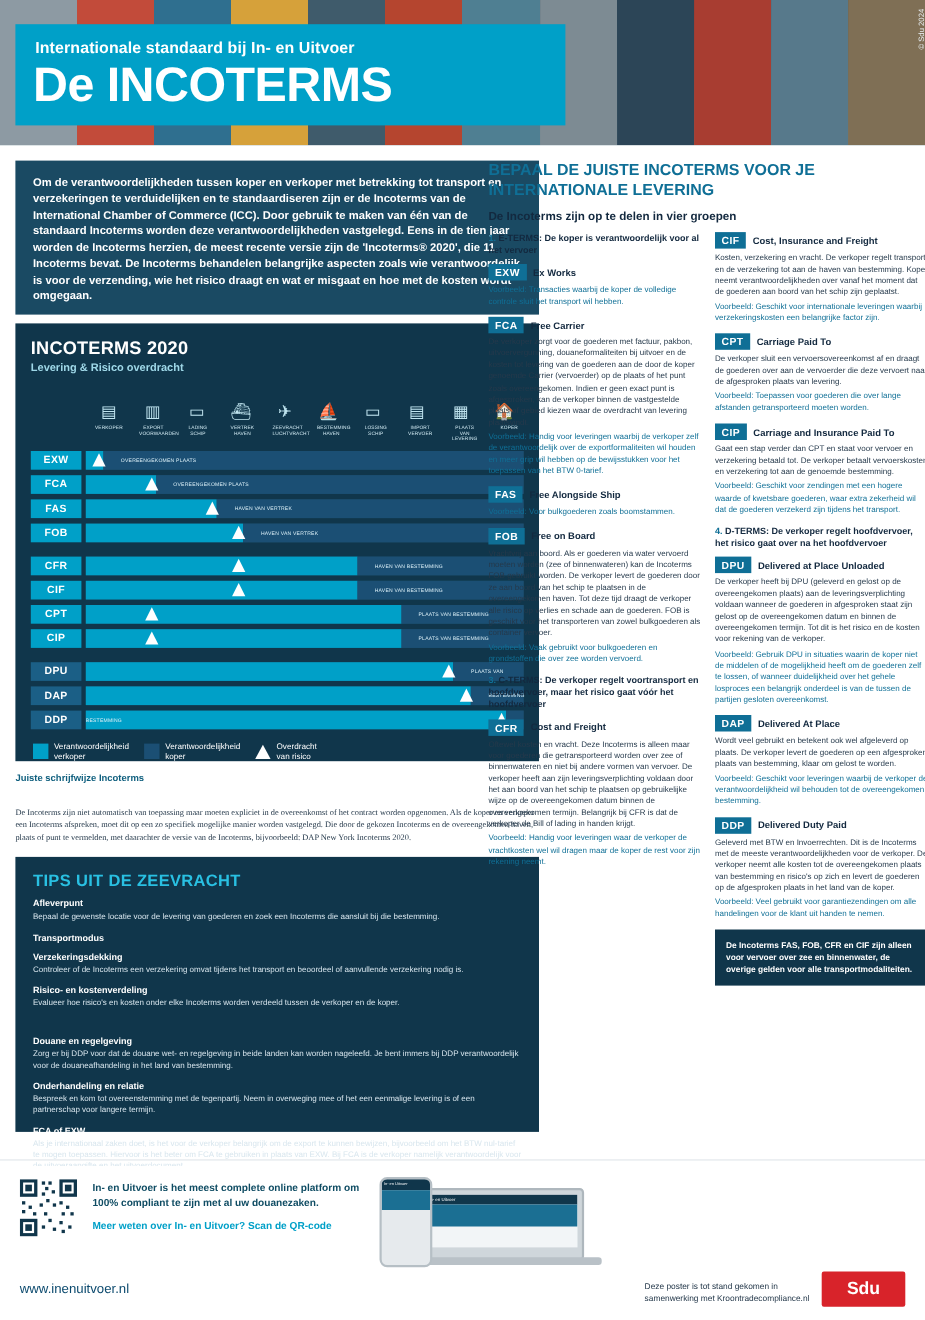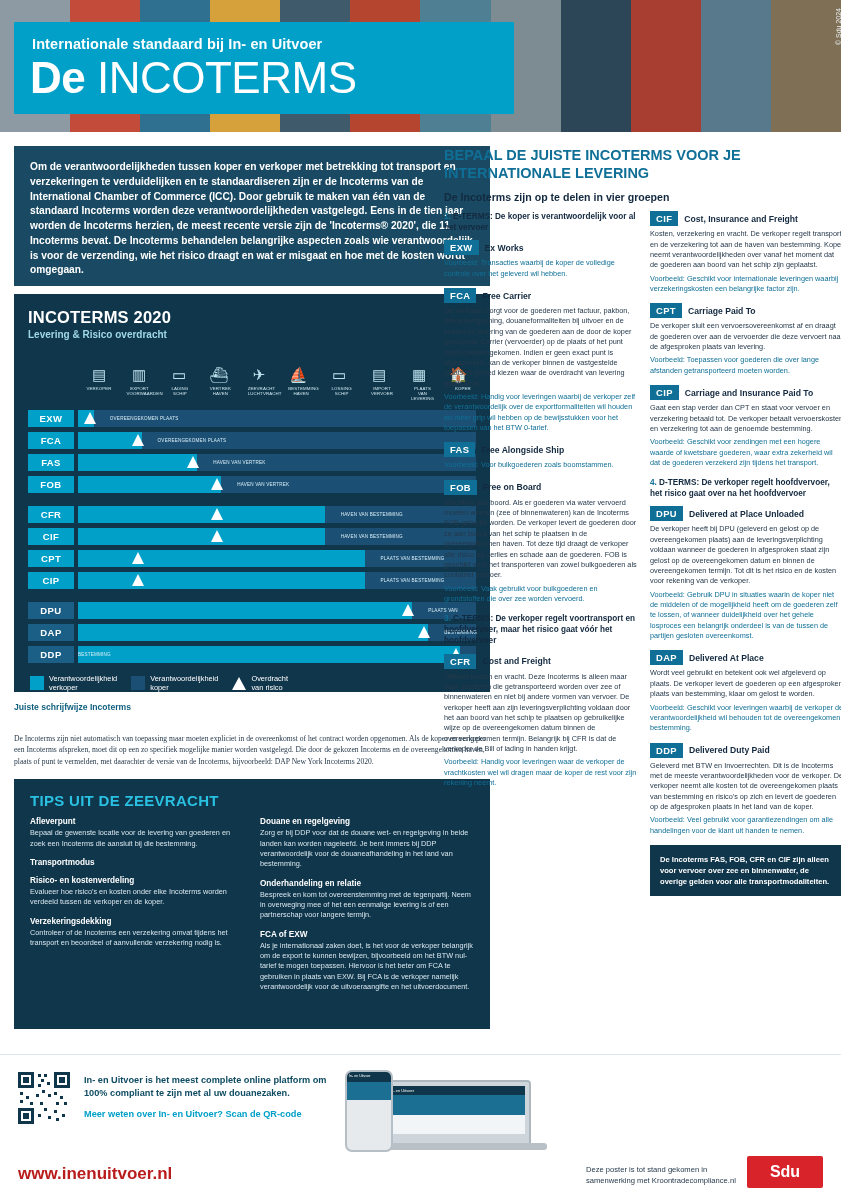--- a/index.html
+++ b/index.html
@@ -26,21 +26,21 @@
     background:#00a0c8;
   }
   .hdr-sub {
     position:absolute; left:32px; top:36px; color:#fff;
     font-size:14.5px; font-weight:bold; letter-spacing:.1px;
   }
   .hdr-title {
     position:absolute; left:30px; top:56px; color:#fff;
     font-size:44px; font-weight:bold; line-height:1; letter-spacing:-.5px;
   }
-  .hdr-title b { font-weight:normal; }
+  .hdr-title b { font-weight:bold; }
   .hdr-copy {
     position:absolute; right:6px; top:8px; color:#e8eef1; font-size:7px;
     transform:rotate(-90deg); transform-origin:right top;
   }
 
   
   .left { position:absolute; left:14px; top:146px; width:476px; }
 
   .intro {
     background:#1a4a63; color:#fff; padding:14px 16px 16px 16px;
@@ -82,21 +82,21 @@
   .tri-leg { width:0;height:0;border-left:7px solid transparent;border-right:7px solid transparent;border-bottom:13px solid #fff;}
 
   .juiste { margin-top:10px; }
   .juiste h4 { font-size:8.6px; color:#0f5f7e; font-weight:bold; }
   .juiste p { font-size:7.6px; line-height:1.5; margin-top:21px; color:#25394b;font-family:Liberation Serif, serif;}
 
   .tips {
     margin-top:12px; background:#10364b; color:#fff; padding:13px 16px 16px 16px; height:250px;
   }
   .tips h2 { color:#29c0e2; font-size:15px; font-weight:bold; letter-spacing:.3px; margin-bottom:8px;}
-  .tips-cols { display:flex; gap:16px; }
+  .tips-cols { display:flex; gap:16px;flex-direction:column; }
   .tips-col { flex:1; }
   .tip { margin-bottom:9px; }
   .tip h5 { font-size:8.2px; font-weight:bold; color:#fff; margin-bottom:2px;}
   .tip p { font-size:7.3px; line-height:1.42; color:#d8e6ee;}
 
   
   .right { position:absolute; left:444px; top:146px; width:400px; }
   .right h1 { color:#0f6f96; font-size:14.5px; line-height:1.25; font-weight:bold; }
   .right h2.sub { color:#13293f; font-size:10.6px; font-weight:bold; margin-top:9px; margin-bottom:8px;}
   .rcols { display:flex; gap:12px; }
@@ -121,21 +121,21 @@
     font-weight:bold; margin-top:6px;
   }
 
   
   .footer { position:absolute; left:0; top:1060px; width:841px; height:140px; background:#fff;}
   .qr { position:absolute; left:18px; top:12px; width:52px; height:52px; }
   .qr svg { display:block; }
   .foot-text { position:absolute; left:84px; top:14px; width:250px; }
   .foot-text p { font-size:9.2px; font-weight:bold; color:#0f4c63; line-height:1.4;}
   .foot-text p.cta { color:#00a0c8; margin-top:8px; }
-  .url { position:absolute; left:18px; top:104px; font-size:17px; font-weight:bold; color:#b91c1c;}
+  .url { position:absolute; left:18px; top:104px; font-size:12px; font-weight:normal; color:#0c4a6e;}
   .devices { position:absolute; left:345px; top:6px; width:190px; height:86px;}
   .laptop { position:absolute; left:36px; top:14px; width:150px; height:66px;
     background:#cfd6db; border:2px solid #aeb7bd; border-radius:4px; }
   .laptop .scr { position:absolute; inset:4px 4px 10px 4px; background:#f2f5f7; overflow:hidden;}
   .laptop .scr .top { height:9px; background:#10364b; color:#fff; font-size:4px; padding:2px 3px;}
   .laptop .scr .hero { height:20px; background:#1b6f93; }
   .laptop .base { position:absolute; left:-12px; bottom:-6px; width:176px; height:7px; background:#b9c1c7; border-radius:3px;}
   .phone { position:absolute; left:0px; top:4px; width:48px; height:82px; background:#e6eaed;
     border:2px solid #b6bfc5; border-radius:7px; overflow:hidden;}
   .phone .ptop { height:10px; background:#10364b; color:#fff; font-size:3.6px; padding:2px;}
@@ -347,26 +347,26 @@
       <div class="tips-cols">
         <div class="tips-col" id="tips-left">
             <div class="tip">
               <h5>Afleverpunt</h5>
               <p>Bepaal de gewenste locatie voor de levering van goederen en zoek een Incoterms die aansluit bij die bestemming.</p>
             </div>
             <div class="tip">
               <h5>Transportmodus</h5>
             </div>
             <div class="tip">
+              <h5>Verzekeringsdekking</h5>
+              <p>Controleer of de Incoterms een verzekering omvat tijdens het transport en beoordeel of aanvullende verzekering nodig is.</p>
+            </div>
+            <div class="tip">
               <h5>Risico- en kostenverdeling</h5>
               <p>Evalueer hoe risico's en kosten onder elke Incoterms worden verdeeld tussen de verkoper en de koper.</p>
-            </div>
-            <div class="tip">
-              <h5>Verzekeringsdekking</h5>
-              <p>Controleer of de Incoterms een verzekering omvat tijdens het transport en beoordeel of aanvullende verzekering nodig is.</p>
             </div>
           </div>
         <div class="tips-col" id="tips-right">
             <div class="tip">
               <h5>Douane en regelgeving</h5>
               <p>Zorg er bij DDP voor dat de douane wet- en regelgeving in beide landen kan worden nageleefd. Je bent immers bij DDP verantwoordelijk voor de douaneafhandeling in het land van bestemming.</p>
             </div>
             <div class="tip">
               <h5>Onderhandeling en relatie</h5>
               <p>Bespreek en kom tot overeenstemming met de tegenpartij. Neem in overweging mee of het een eenmalige levering is of een partnerschap voor langere termijn.</p>
@@ -386,21 +386,21 @@
     <div class="rcols">
       <div class="rcol" id="rcol1">
           <div class="grp">
             <div class="gtitle"><b>1. </b><span>E-TERMS: De koper is verantwoordelijk voor al het vervoer</span></div>
           </div>
           <div class="term">
             <div class="thead">
               <span class="tcode">EXW</span>
               <span class="tname">Ex Works</span>
             </div>
-            <p class="ex">Voorbeeld: Transacties waarbij de koper de volledige controle over het geleverd wil hebben.</p>
+            <p class="ex">Voorbeeld: Transacties waarbij de koper de volledige controle sluit het transport wil hebben.</p>
           </div>
           <div class="term">
             <div class="thead">
               <span class="tcode">FCA</span>
               <span class="tname">Free Carrier</span>
             </div>
             <p>De verkoper zorgt voor de goederen met factuur, pakbon, uitvoervergunning, douaneformaliteiten bij uitvoer en de kosten tot levering van de goederen aan de door de koper genoemde Carrier (vervoerder) op de plaats of het punt zoals overeengekomen. Indien er geen exact punt is afgesproken, kan de verkoper binnen de vastgestelde plaats of gebied kiezen waar de overdracht van levering plaatsvindt.</p>
             <p class="ex">Voorbeeld: Handig voor leveringen waarbij de verkoper zelf de verantwoordelijk over de exportformaliteiten wil houden en meer grip wil hebben op de bewijsstukken voor het toepassen van het BTW 0-tarief.</p>
           </div>
           <div class="term">

